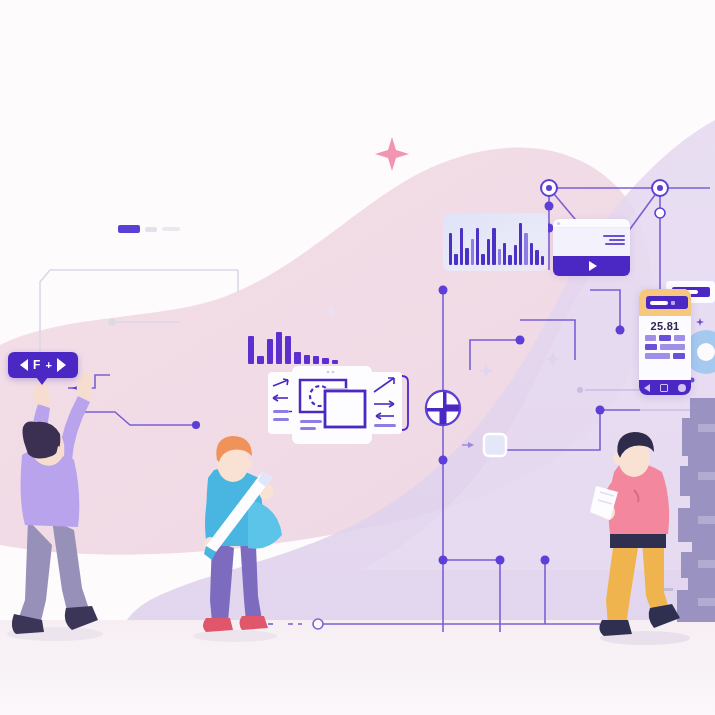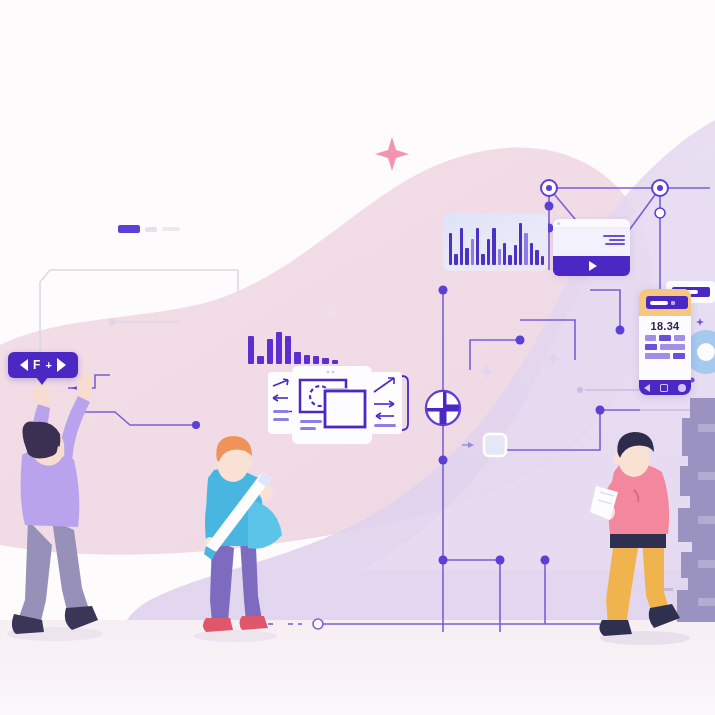--- a/index.html
+++ b/index.html
@@ -304,21 +304,21 @@
   </div>
 
   <div class="card" id="phone">
     <div class="shell">
       <div class="topband">
         <div class="pill">
           <span class="pb"></span>
           <span class="pc"></span>
         </div>
       </div>
-      <div class="val">18.34</div>
+      <div class="val">25.81</div>
       <div class="grid" id="phonegrid">
           <div class="grow">
             <u></u>
             <u class="d"></u>
             <u></u>
           </div>
           <div class="grow">
             <u class="d"></u>
             <u class="w2"></u>
           </div>

